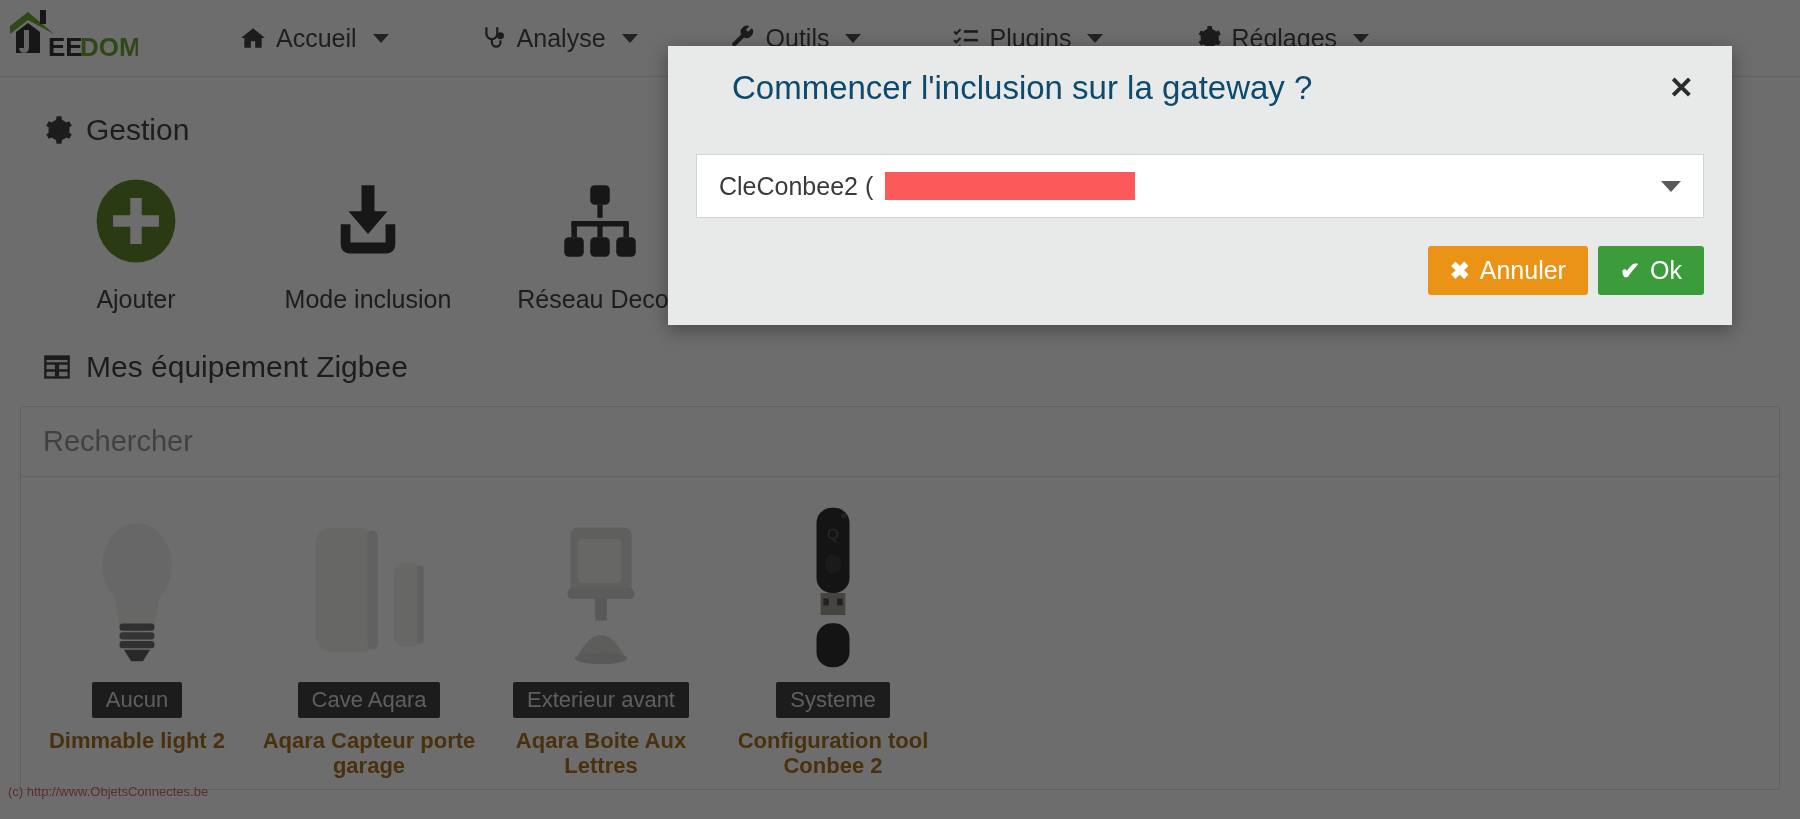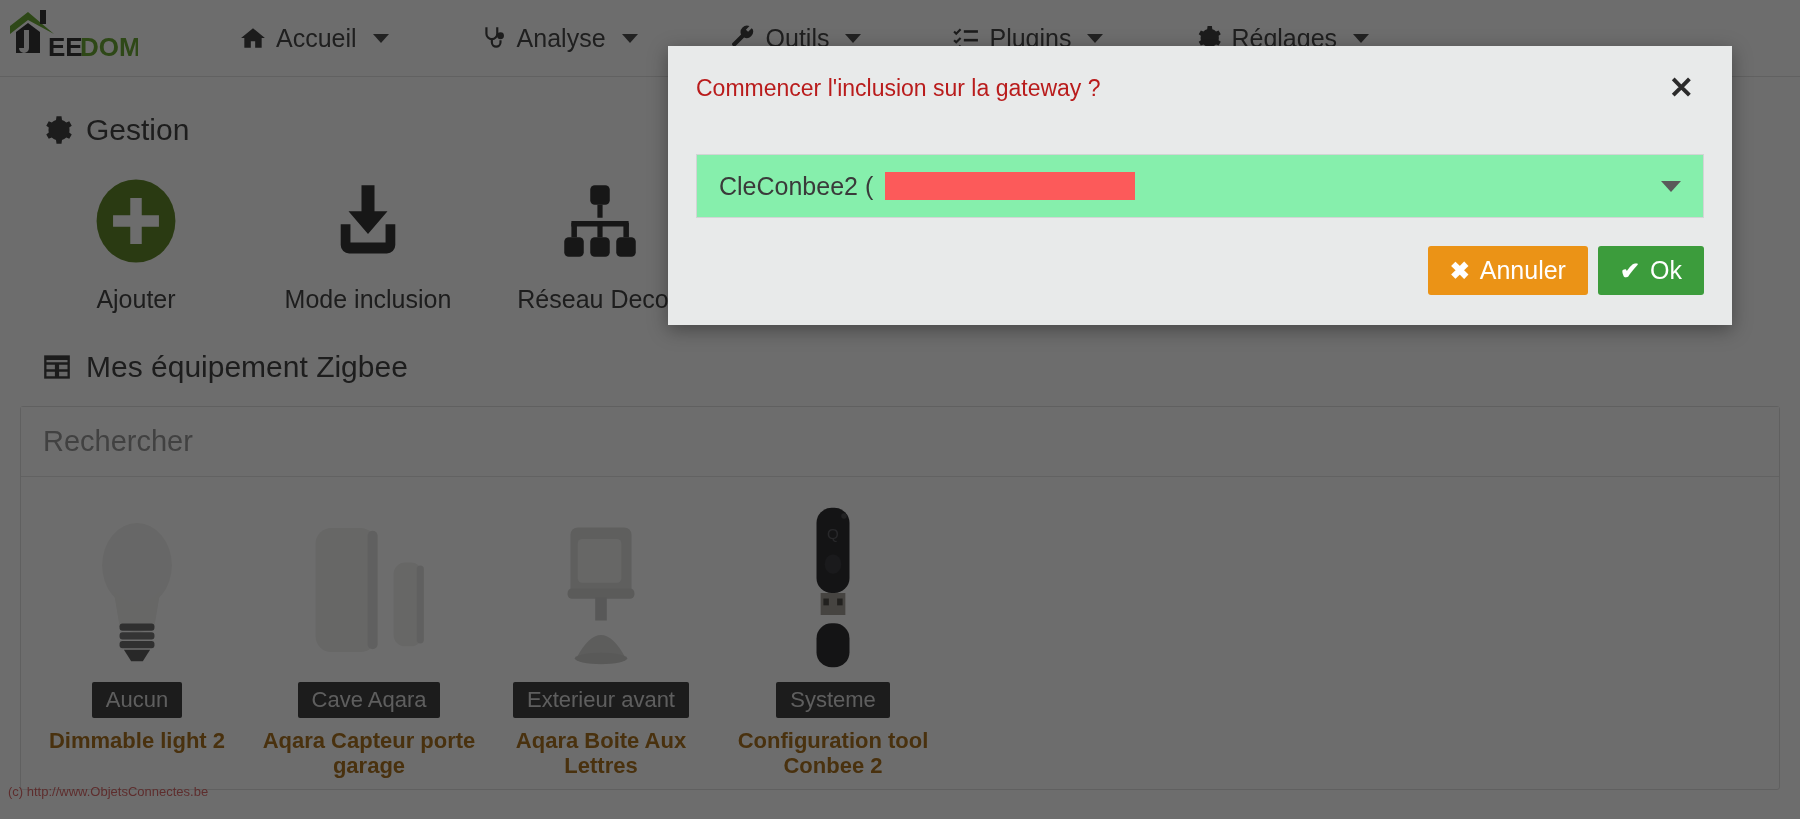--- a/index.html
+++ b/index.html
@@ -201,40 +201,41 @@
     box-shadow: 0 5px 18px rgba(0,0,0,.35);
   }
   .modal-header {
     height: 84px;
     display: flex;
     align-items: center;
     padding: 0 32px 0 28px;
     background: #e8eaea;
   }
   .modal-title {
-    font-size: 23px;
-    color: #b91c1c;
+    font-size: 33px;
+    color: #0c4a6e;
     flex: 1 1 auto;
+    margin-left: 36px;
   }
   .modal-close {
     font-size: 30px;
     line-height: 1;
     color: #2b2b2b;
     cursor: pointer;
     font-weight: bold;
     padding: 4px 6px;
   }
   .modal-body {
     padding: 24px 28px 6px 28px;
     background: #e8eaea;
   }
   .select-wrap {
     position: relative;
     height: 64px;
-    background: #86efac;
+    background: #ffffff;
     border: 1px solid #d2d5d5;
     display: flex;
     align-items: center;
     padding: 0 46px 0 22px;
   }
   .select-value {
     font-size: 25px;
     color: #3a3a3a;
     display: flex;
     align-items: center;

